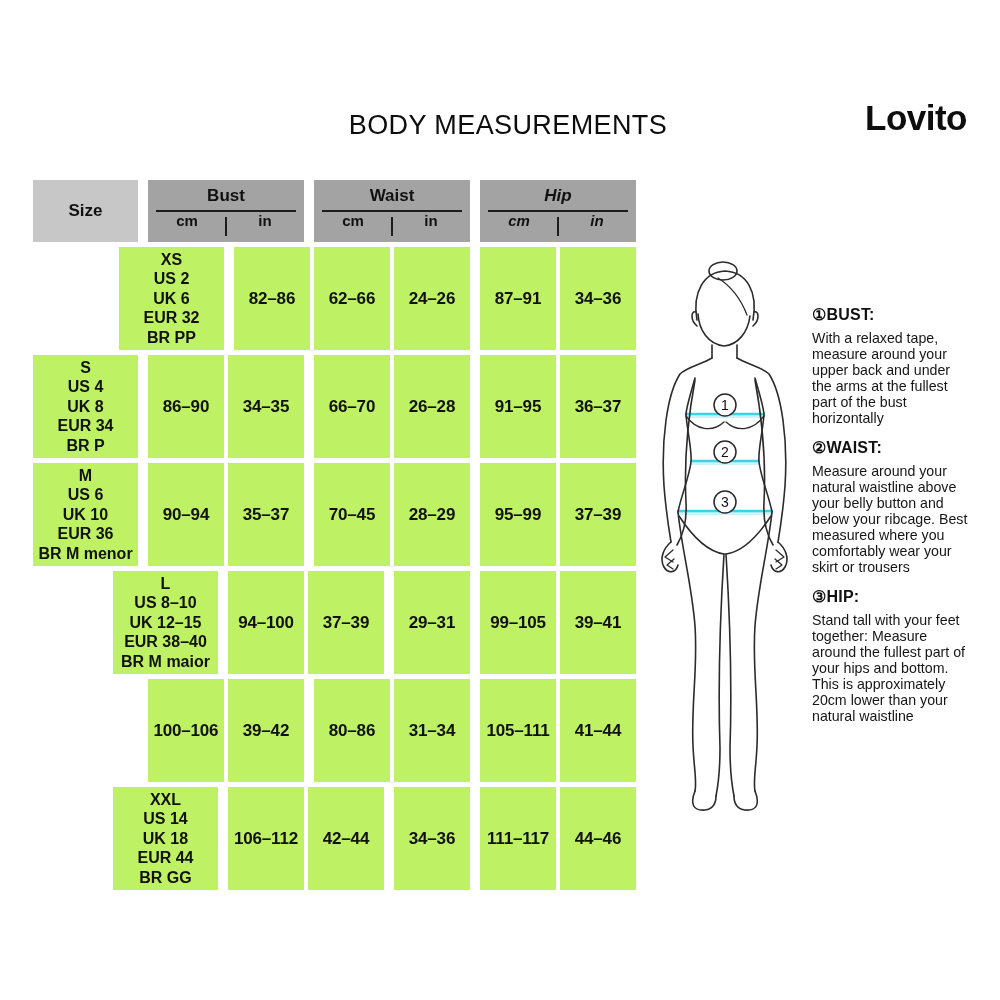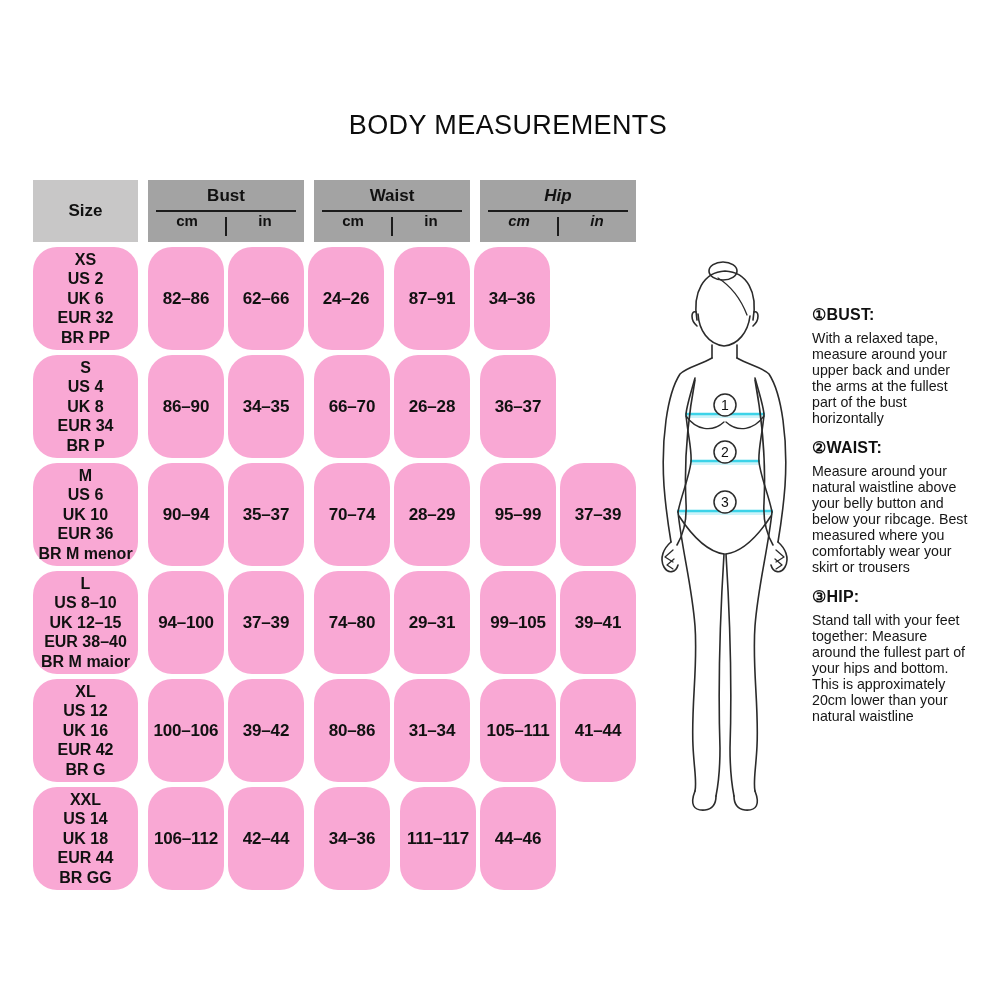--- a/index.html
+++ b/index.html
@@ -15,23 +15,23 @@
     position:absolute;top:102px;left:0;width:1000px;text-align:center;
     font-size:27px;font-weight:400;letter-spacing:.4px;color:#0d0d0d;margin:8px;
   }
   .brand{
     position:absolute;top:98px;right:33px;
     font-size:35px;font-weight:800;letter-spacing:-.5px;color:#0d0d0d;
   }
 
   
   .table{position:absolute;left:33px;top:180px;}
-  .hrow,.row{display:flex;}
+  .hrow,.row{display:flex;justify-content:flex-end;}
   .row{margin-top:5px;}
-  .cell{background:#f9a8d4;display:flex;align-items:center;justify-content:center;border-radius:24px;}
+  .cell{background:#bef264;display:flex;align-items:center;justify-content:center;}
   .size-h{
     width:105px;height:62px;background:#C8C7C7;display:flex;align-items:center;justify-content:center;
     font-weight:700;font-size:17px;margin-right:10px;
   }
   .group{width:156px;height:62px;background:#a3a3a3;margin-right:10px;box-sizing:border-box;}
   .group:last-child{margin-right:0;font-style:italic;}
   .g-label{text-align:center;font-weight:700;font-size:17px;padding-top:6px;}
   .g-rule{border-top:2px solid #1c1c1c;margin:4px 8px 0 8px;height:0;}
   .g-units{display:flex;position:relative;}
   .g-units .u{flex:1;text-align:center;font-weight:700;font-size:15px;}
@@ -61,20 +61,21 @@
   .g-sec{margin-bottom:12px;}
   .g-head{font-weight:700;font-size:16px;margin:0 0 6px 0;letter-spacing:.2px;}
   .g-body{font-size:14.2px;line-height:16px;margin:0;color:#161616;}
 </style>
 </head>
 <body>
 
 <div class="canvas">
 
   <h1 class="title">BODY MEASUREMENTS</h1>
+  <div class="brand">Lovito</div>
 
   <div class="table">
     <div class="hrow">
       <div class="size-h">Size</div>
 
       <div class="group">
         <div class="g-label">Bust</div>
         <div class="g-rule"></div>
         <div class="g-units">
           <span class="u">cm</span>
@@ -124,60 +125,53 @@
             <div>S</div>
             <div>US 4</div>
             <div>UK 8</div>
             <div>EUR 34</div>
             <div>BR P</div>
           </div>
           <div class="cell val mr4">86–90</div>
           <div class="cell val mr10">34–35</div>
           <div class="cell val mr4">66–70</div>
           <div class="cell val mr10">26–28</div>
+          <div class="cell val mr4">91–95</div>
           <div class="cell val mr0">36–37</div>
         </div>
         <div class="row">
           <div class="cell size-cell">
             <div>M</div>
             <div>US 6</div>
             <div>UK 10</div>
             <div>EUR 36</div>
             <div>BR M menor</div>
           </div>
           <div class="cell val mr4">90–94</div>
           <div class="cell val mr10">35–37</div>
-          <div class="cell val mr4">70–74</div>
+          <div class="cell val mr4">70–45</div>
           <div class="cell val mr10">28–29</div>
           <div class="cell val mr4">95–99</div>
           <div class="cell val mr0">37–39</div>
         </div>
         <div class="row">
           <div class="cell size-cell">
             <div>L</div>
             <div>US 8–10</div>
             <div>UK 12–15</div>
             <div>EUR 38–40</div>
             <div>BR M maior</div>
           </div>
           <div class="cell val mr4">94–100</div>
           <div class="cell val mr10">37–39</div>
-          <div class="cell val mr4">74–80</div>
           <div class="cell val mr10">29–31</div>
           <div class="cell val mr4">99–105</div>
           <div class="cell val mr0">39–41</div>
         </div>
         <div class="row">
-          <div class="cell size-cell">
-            <div>XL</div>
-            <div>US 12</div>
-            <div>UK 16</div>
-            <div>EUR 42</div>
-            <div>BR G</div>
-          </div>
           <div class="cell val mr4">100–106</div>
           <div class="cell val mr10">39–42</div>
           <div class="cell val mr4">80–86</div>
           <div class="cell val mr10">31–34</div>
           <div class="cell val mr4">105–111</div>
           <div class="cell val mr0">41–44</div>
         </div>
         <div class="row">
           <div class="cell size-cell">
             <div>XXL</div>

